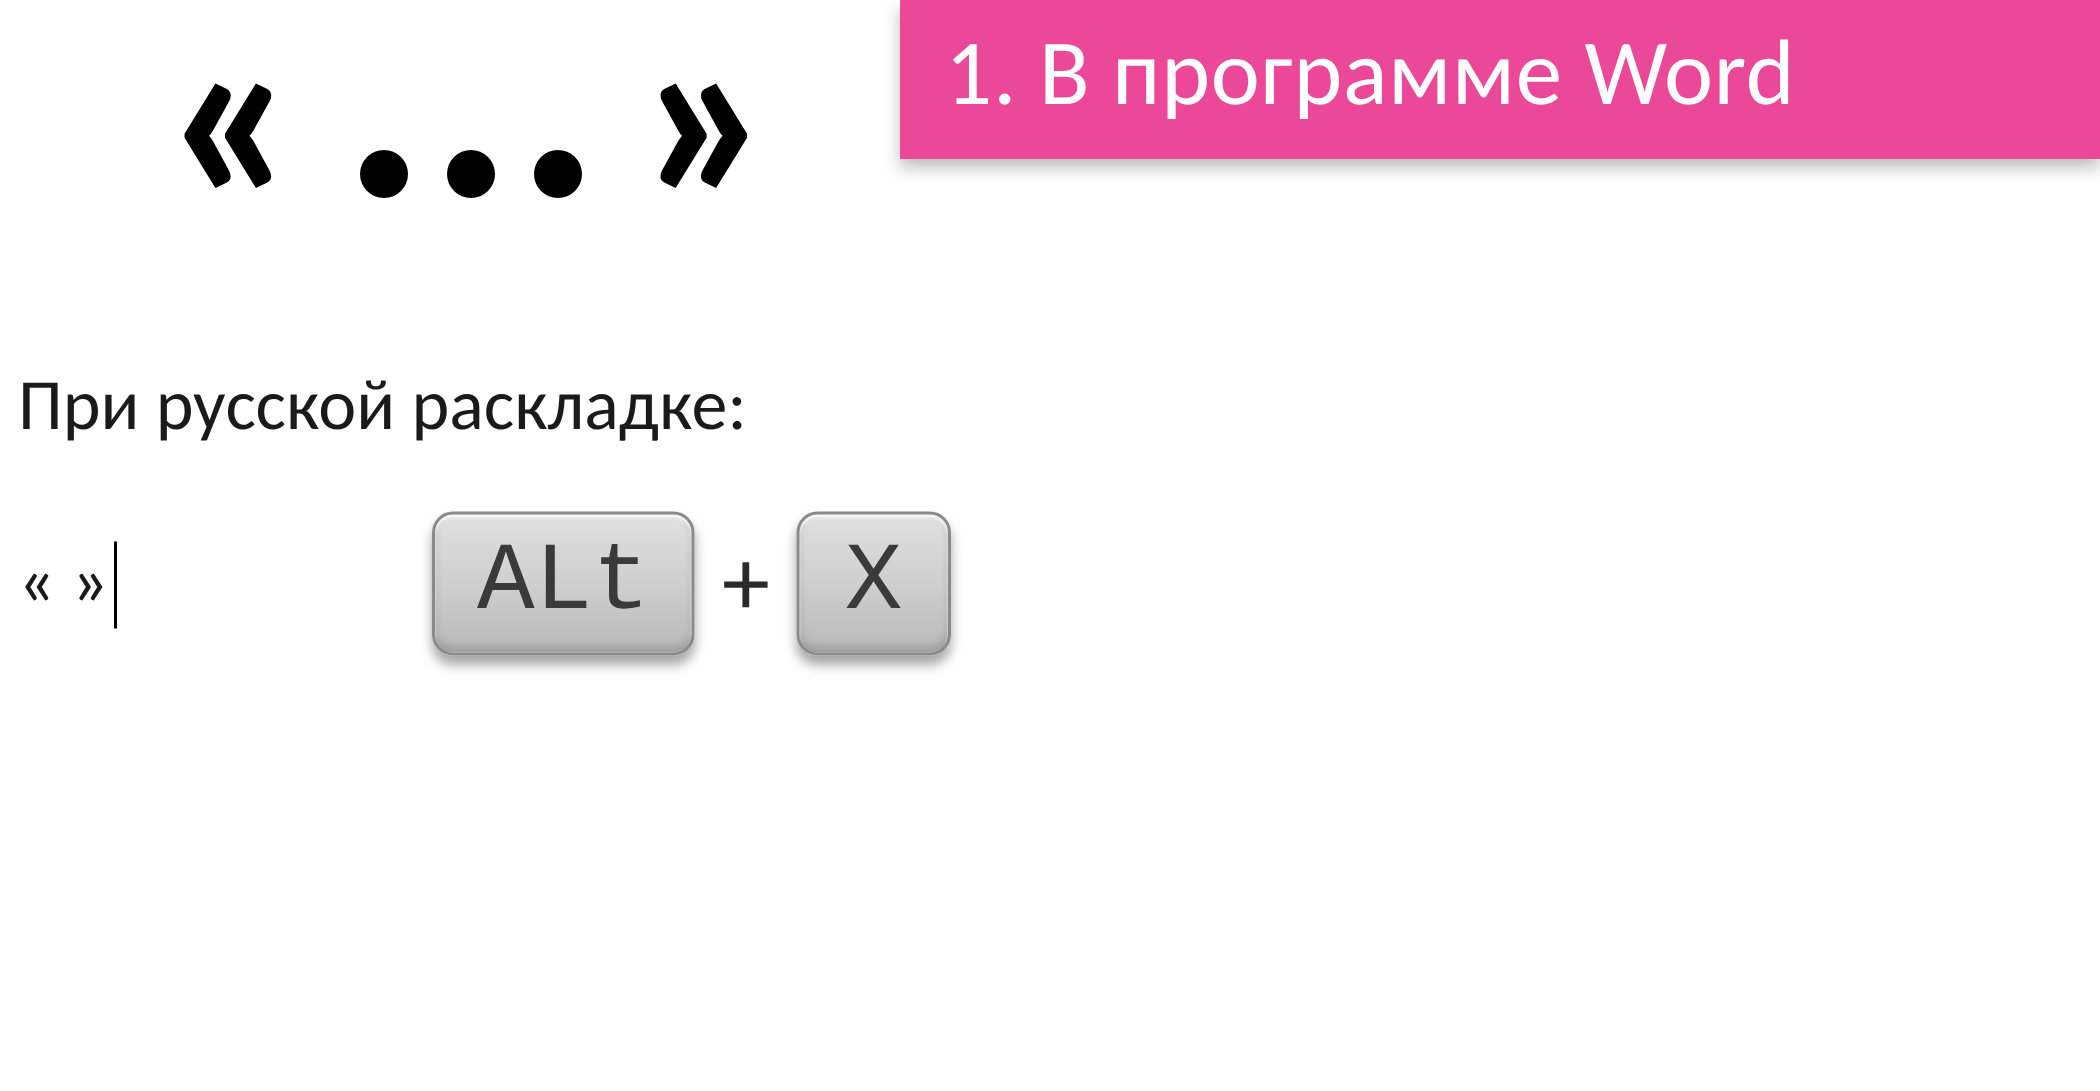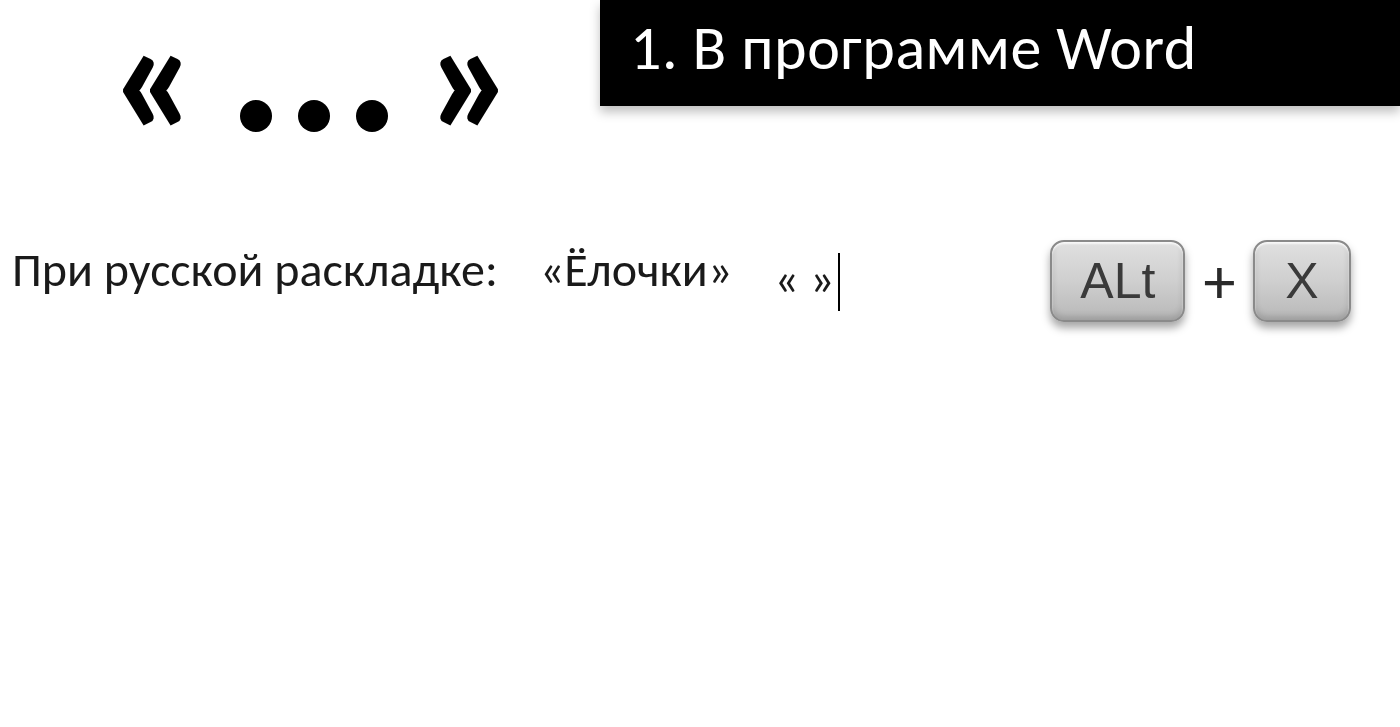--- a/index.html
+++ b/index.html
@@ -45,33 +45,33 @@
     }
     .dots-wrap {
       display: flex;
       gap: 26px;
       align-items: flex-end;
       margin-left: 10px;
       margin-right: 10px;
     }
     .title-box {
       flex: 1;
-      background: #000000;
+      background: #ec4899;
       color: #ffffff;
       font-size: 62px;
       font-weight: 300;
       padding: 10px 30px 20px 30px;
       box-shadow: 0 6px 10px rgba(0,0,0,0.25);
       margin-top: 0;
       letter-spacing: 0.5px;
     }
     .content {
       padding: 80px 0 0 12px;
       display: flex;
-      flex-direction: row;
+      flex-direction: column;
       gap: 42px;
       font-size: 48px;
       color: #1a1a1a;
       font-weight: 400;
     }
     .row-with-keys {
       display: flex;
       align-items: center;
       gap: 200px;
     }
@@ -96,22 +96,22 @@
     }
     .key {
       background: linear-gradient(to bottom, #e0e0e0 0%, #cfcfcf 50%, #b8b8b8 100%);
       border: 2px solid #8a8a8a;
       border-radius: 14px;
       box-shadow:
         inset 0 2px 2px rgba(255,255,255,0.8),
         inset 0 -4px 6px rgba(0,0,0,0.15),
         0 6px 8px rgba(0,0,0,0.35);
       color: #3a3a3a;
-      font-size: 50px;
-      font-family: Liberation Sans, sans-serif;
+      font-size: 64px;
+      font-family: Liberation Mono, monospace;
       font-weight: 400;
       padding: 14px 30px;
       text-align: center;
       line-height: 1;
       min-width: 90px;
     }
     .key.alt {
       padding: 14px 28px;
     }
     .plus {
@@ -132,21 +132,20 @@
       <div class="dots"></div>
       <div class="dots"></div>
     </div>
     <span class="g-close">»</span>
   </div>
   <div class="title-box">1. В программе Word</div>
 </div>
 
 <div class="content">
   <div>При русской раскладке:</div>
-  <div>«Ёлочки»</div>
   <div class="row-with-keys">
     <span class="cursor-text">
       <span>«   »</span><span class="text-cursor"></span>
     </span>
     <div class="keys-group">
       <div class="key alt">ALt</div>
       <div class="plus">+</div>
       <div class="key">X</div>
     </div>
   </div>

